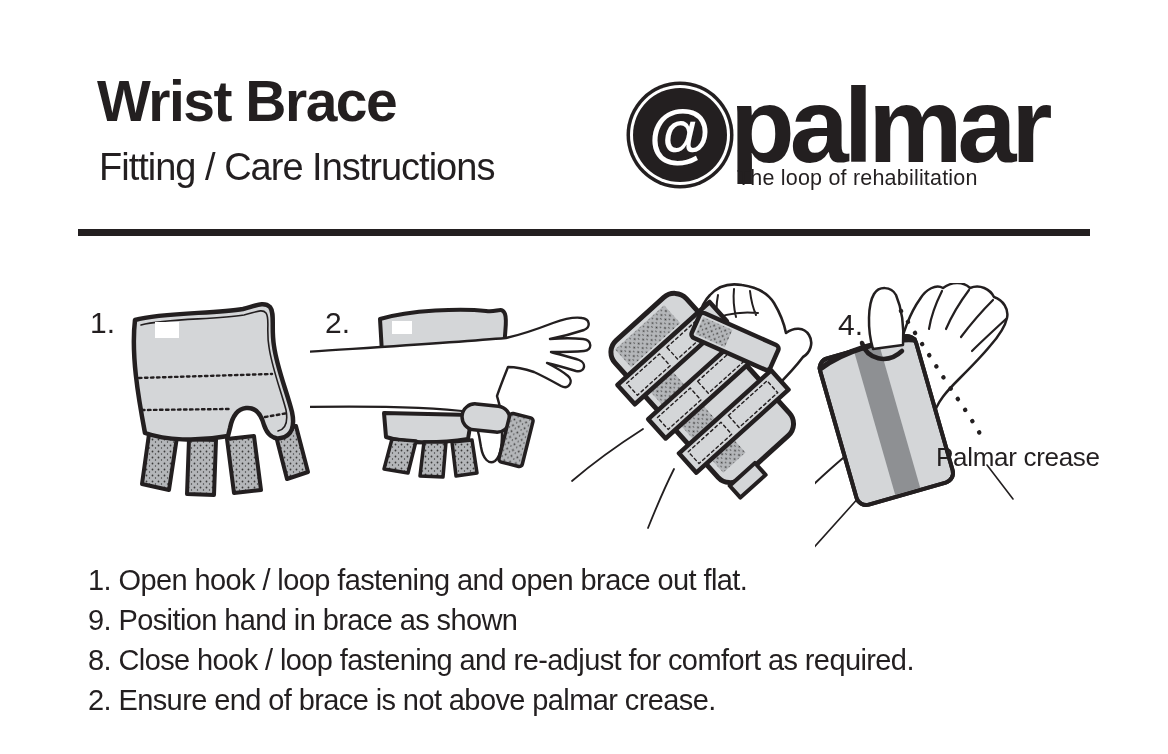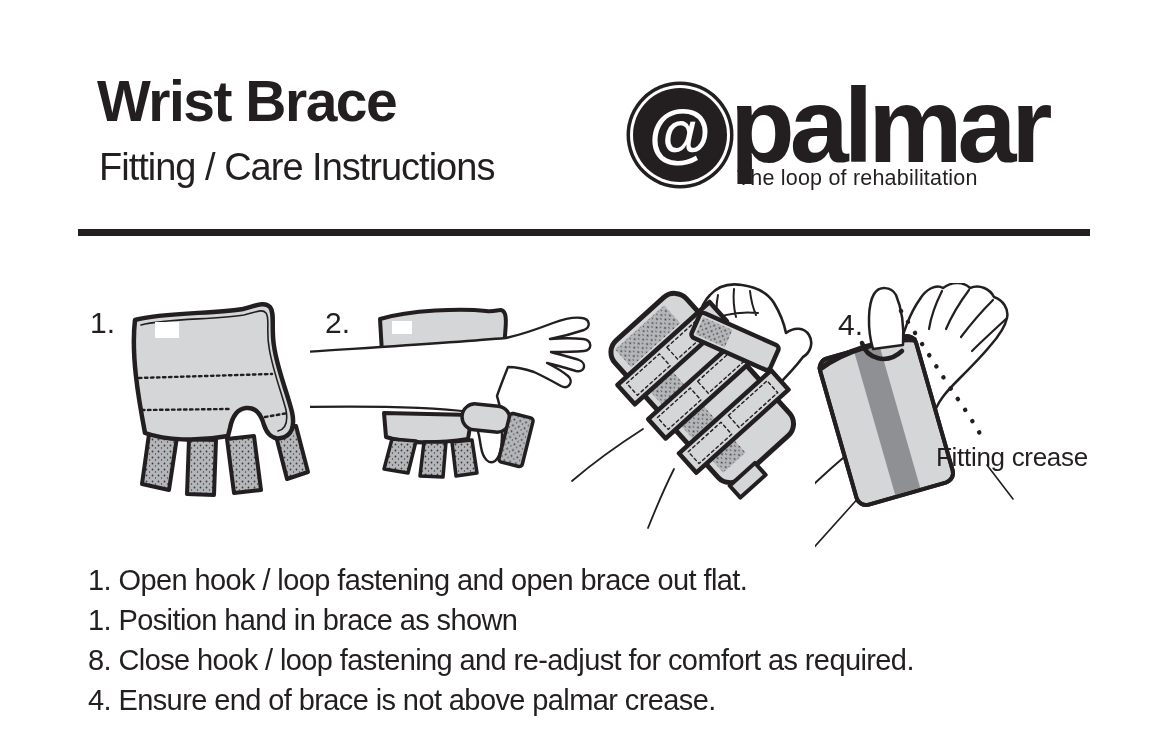--- a/index.html
+++ b/index.html
@@ -167,22 +167,22 @@
         <rect x="60" y="64" width="26" height="148" fill="#8e9093" stroke="none"></rect>
         <rect x="22" y="62" width="100" height="152" rx="10" fill="none" stroke-width="4"></rect>
         <path d="M 23 70 C 48 60 92 58 121 68" fill="none" stroke-width="5.5"></path>
       </g>
       <path d="M 58 66 C 52 46 53 21 59 11 C 64 3 76 3 81 12 C 87 26 89 46 88 62 Z" fill="#ffffff" stroke-width="2.5"></path>
       <path d="M 47 60 C 52 76 72 82 87 68" fill="none" stroke-width="4.5"></path>
       <path d="M 86 28 C 104 56 124 88 140 112 C 150 126 160 142 168 156" fill="none" stroke-width="4.5" stroke-dasharray="0.1 13"></path>
     </g>
   </svg>
 
-  <div class="abs palmar-label">Fitting crease</div>
+  <div class="abs palmar-label">Palmar crease</div>
 
   <div class="abs instructions">
     <div>1. Open hook / loop fastening and open brace out flat.</div>
-    <div>1. Position hand in brace as shown</div>
+    <div>9. Position hand in brace as shown</div>
     <div>8. Close hook / loop fastening and re-adjust for comfort as required.</div>
-    <div>4. Ensure end of brace is not above palmar crease.</div>
+    <div>2. Ensure end of brace is not above palmar crease.</div>
   </div>
 
 </div>
 
 </body></html>

